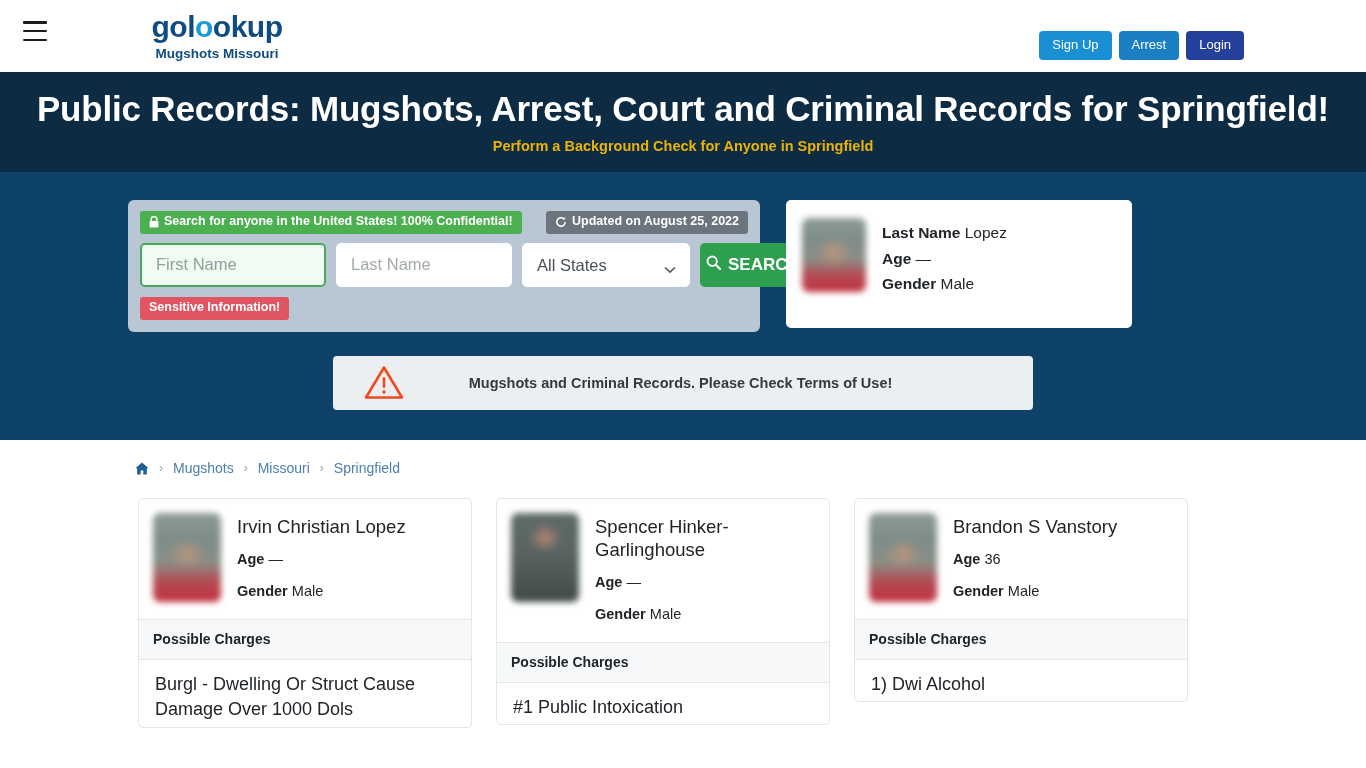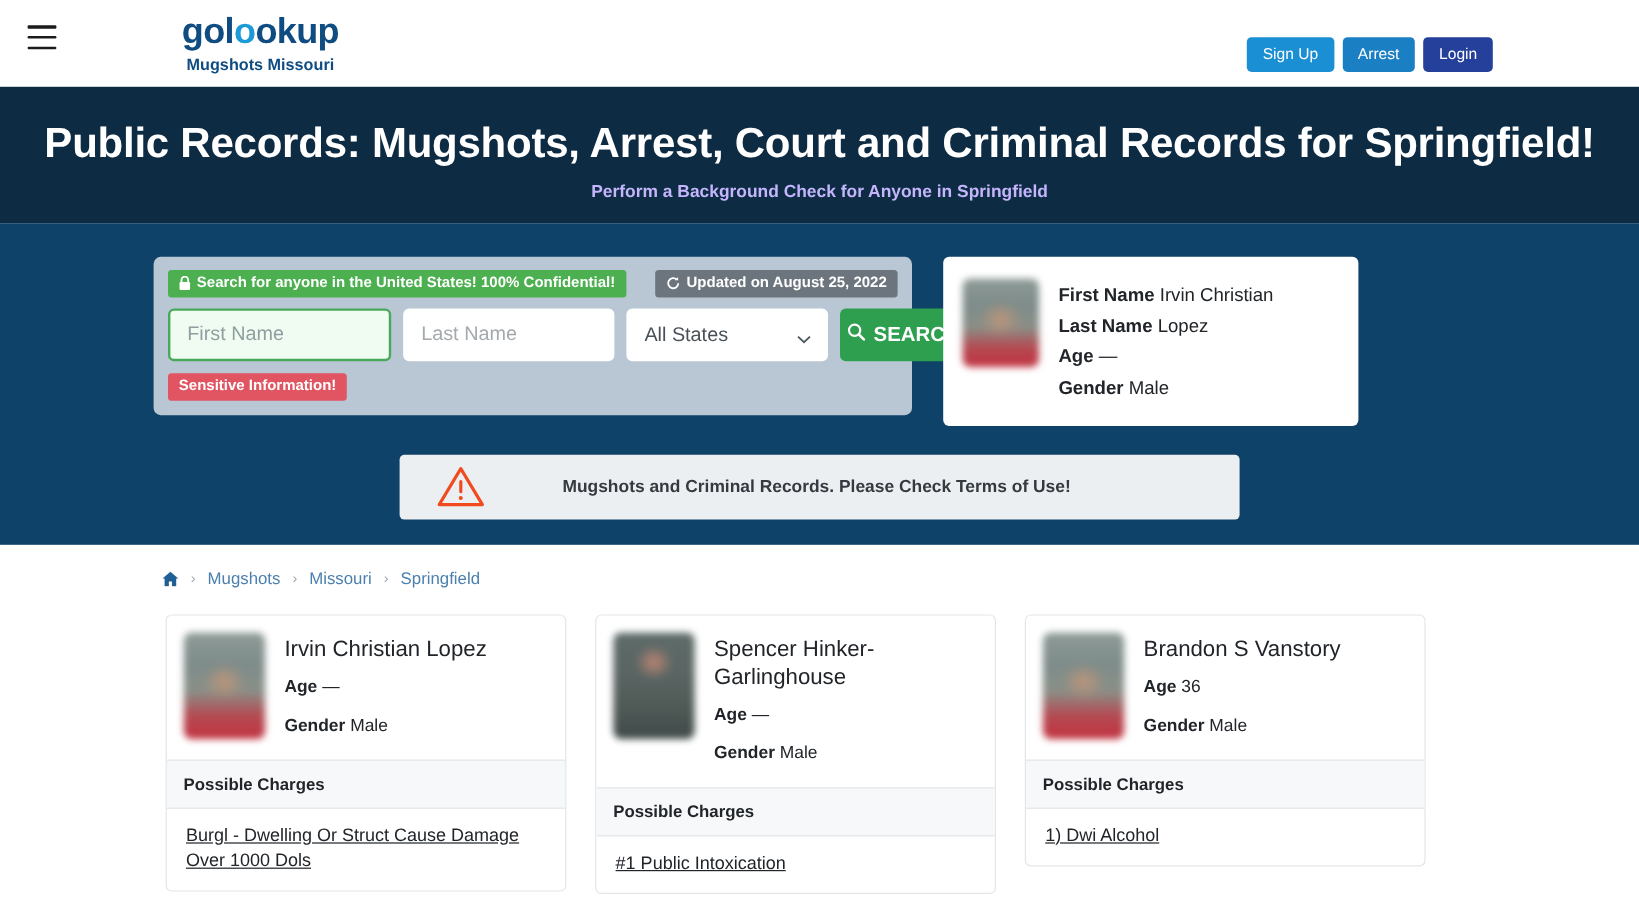--- a/index.html
+++ b/index.html
@@ -84,30 +84,30 @@
   .btn-pricing { background: #1b7fc4; }
   .btn-login { background: #24409a; }
 
   
   .hero-title-band {
     background: #0d2b43;
     padding: 16px 0 18px;
     text-align: center;
   }
   .hero-title {
-    margin: 11px;
+    margin: 0;
     color: #ffffff;
     font-size: 35px;
     font-weight: 700;
     line-height: 1.2;
     letter-spacing: -0.2px;
   }
   .hero-sub {
     margin: 8px 12px 0;
-    color: #c4b5fd;
+    color: #eab308;
     font-size: 14.5px;
     font-weight: 700;
   }
 
   
   .search-section {
     background: #0e4269;
     padding: 28px 0 0;
     height: 268px;
     position: relative;
@@ -357,25 +357,24 @@
   .charges-head {
     background: #f7f8f9;
     border-top: 1px solid #e3e6e8;
     border-bottom: 1px solid #e3e6e8;
     padding: 11px 14px 12px;
     font-size: 14px;
     font-weight: 700;
     color: #212529;
   }
   .charges-body {
-    padding: 12px 16px 14px;
-    font-size: 15px;
+    padding: 12px 16px 4px;
+    font-size: 18px;
     line-height: 1.42;
     color: #212529;
-    text-decoration: underline;
   }
 </style>
 </head>
 <body>
 
 <div class="site-header">
   <div class="hamburger">
     <span></span>
     <span></span>
     <span></span>
@@ -446,21 +445,20 @@
           <span>SEARCH</span>
         </button>
       </div>
 
       <div class="badge-sensitive">Sensitive Information!</div>
     </div>
 
     <div class="hero-person-card">
       <div class="mug"></div>
       <div class="hero-person-lines">
-        <div class="pline"><b>First Name</b> <span>Irvin Christian</span></div>
         <div class="pline"><b>Last Name</b> <span>Lopez</span></div>
         <div class="pline"><b>Age</b> <span>—</span></div>
         <div class="pline"><b>Gender</b> <span>Male</span></div>
       </div>
     </div>
 
   </div>
 
   <div class="warn-wrap" style="margin-top:24px;">
     <div class="warn-banner">

